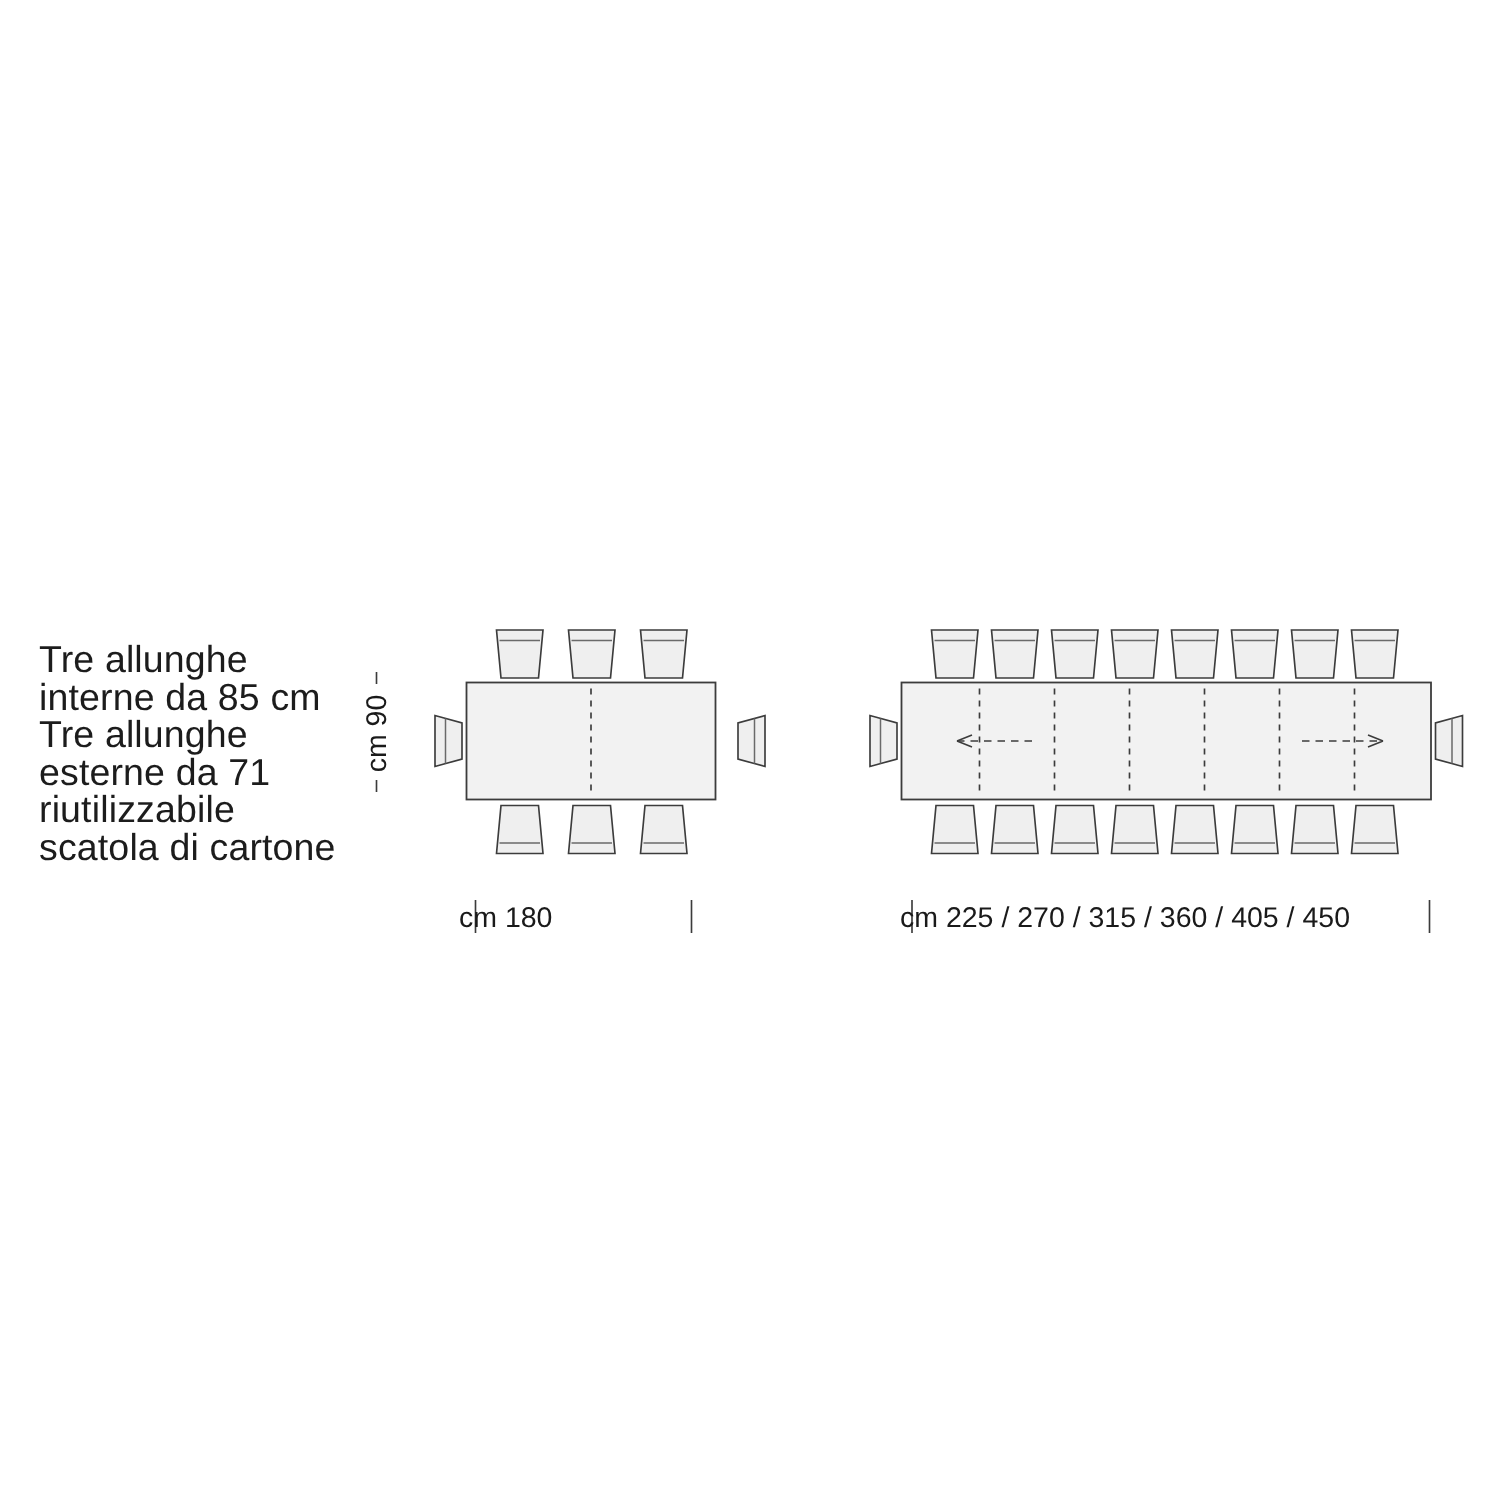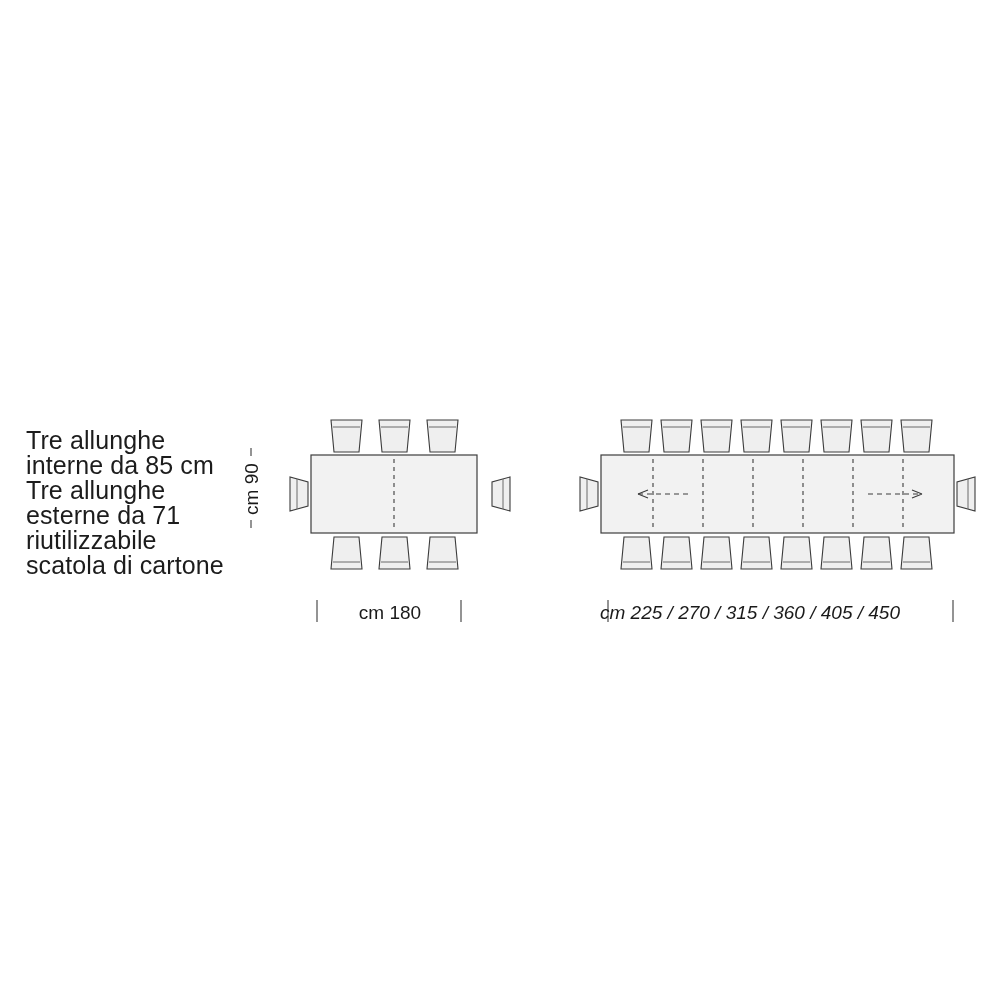--- a/index.html
+++ b/index.html
@@ -52,34 +52,32 @@
     transform: rotate(-90deg);
     transform-origin: center center;
     white-space: nowrap;
   }
 
   .dim-small-label {
     position: absolute;
     left: 306px;
     top: 602px;
     width: 168px;
-    text-align: center;
     font-size: 19px;
     white-space: nowrap;
   }
 
   .dim-large-label {
     position: absolute;
     left: 600px;
     top: 602px;
     width: 360px;
     text-align: left;
     font-size: 19px;
     white-space: nowrap;
-    font-style: italic;
   }
 
   svg { display: block; }
   .ln { stroke: #3c3c3c; stroke-width: 1.1; fill: none; }
   .ln-thin { stroke: #6a6a6a; stroke-width: 1; fill: none; }
   .dash { stroke: #3c3c3c; stroke-width: 1.1; fill: none; stroke-dasharray: 4 4; }
   .fill-chair { fill: #efefef; stroke: #3c3c3c; stroke-width: 1.1; }
   .fill-table { fill: #f2f2f2; stroke: #3c3c3c; stroke-width: 1.2; }
 </style>
 </head>

